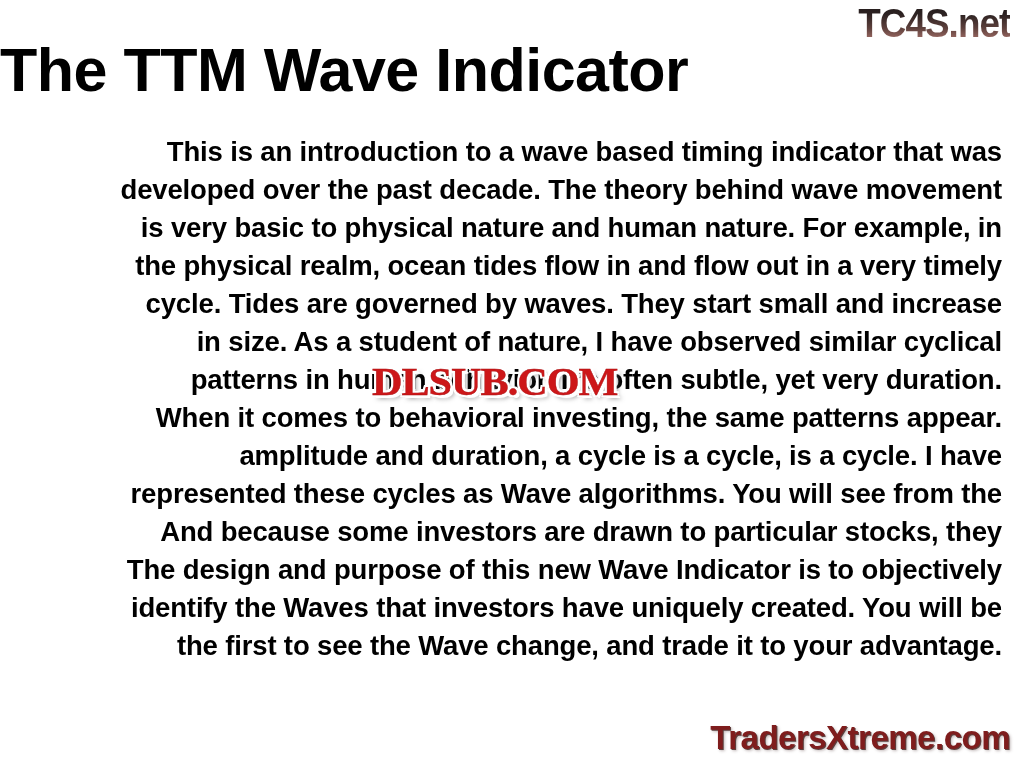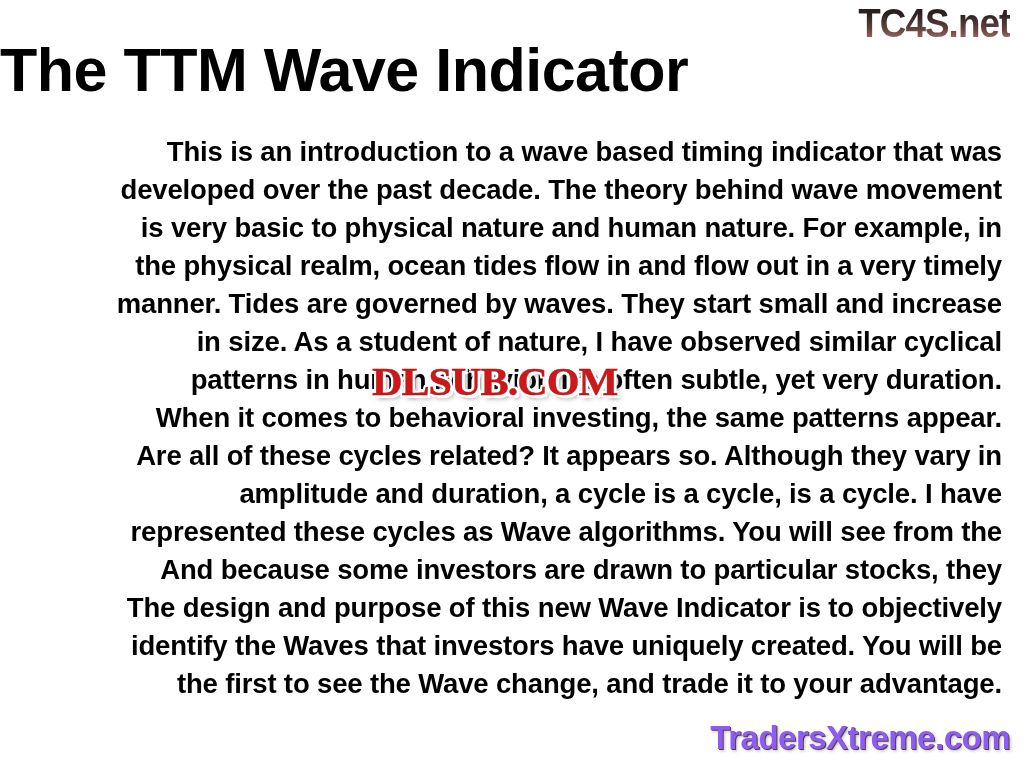--- a/index.html
+++ b/index.html
@@ -101,21 +101,21 @@
   .footer-logo {
     position: absolute;
     right: 14px;
     bottom: 12px;
     font-family: "Liberation Sans", sans-serif;
     font-weight: bold;
     font-size: 33px;
     line-height: 36px;
     letter-spacing: -0.5px;
     white-space: nowrap;
-    color: #8b5cf6;
+    color: #7f1d1d;
     -webkit-text-stroke: 1.1px #ffffff;
     paint-order: stroke fill;
     text-shadow:
        1px 1px 0 rgba(70,40,38,0.85),
        2px 2px 3px rgba(120,100,100,0.45);
     margin-top: 20px;
   }
 </style>
 </head>
 <body>
@@ -124,25 +124,24 @@
 
   <div class="brand-logo">TC4S.net</div>
 
   <div class="page-title">The TTM Wave Indicator</div>
 
   <div class="body-copy">
     <div class="body-line">This is an introduction to a wave based timing indicator that was</div>
     <div class="body-line">developed over the past decade. The theory behind wave movement</div>
     <div class="body-line">is very basic to physical nature and human nature. For example, in</div>
     <div class="body-line">the physical realm, ocean tides flow in and flow out in a very timely</div>
-    <div class="body-line">manner. Tides are governed by waves. They start small and increase</div>
+    <div class="body-line">cycle. Tides are governed by waves. They start small and increase</div>
     <div class="body-line">in size. As a student of nature, I have observed similar cyclical</div>
     <div class="body-line">patterns in human behavior. It’s often subtle, yet very duration.</div>
     <div class="body-line">When it comes to behavioral investing, the same patterns appear.</div>
-    <div class="body-line">Are all of these cycles related? It appears so. Although they vary in</div>
     <div class="body-line">amplitude and duration, a cycle is a cycle, is a cycle. I have</div>
     <div class="body-line">represented these cycles as Wave algorithms. You will see from the</div>
     <div class="body-line">And because some investors are drawn to particular stocks, they</div>
     <div class="body-line">The design and purpose of this new Wave Indicator is to objectively</div>
     <div class="body-line">identify the Waves that investors have uniquely created. You will be</div>
     <div class="body-line">the first to see the Wave change, and trade it to your advantage.</div>
   </div>
 
   <div class="watermark">DLSUB.COM</div>
 

